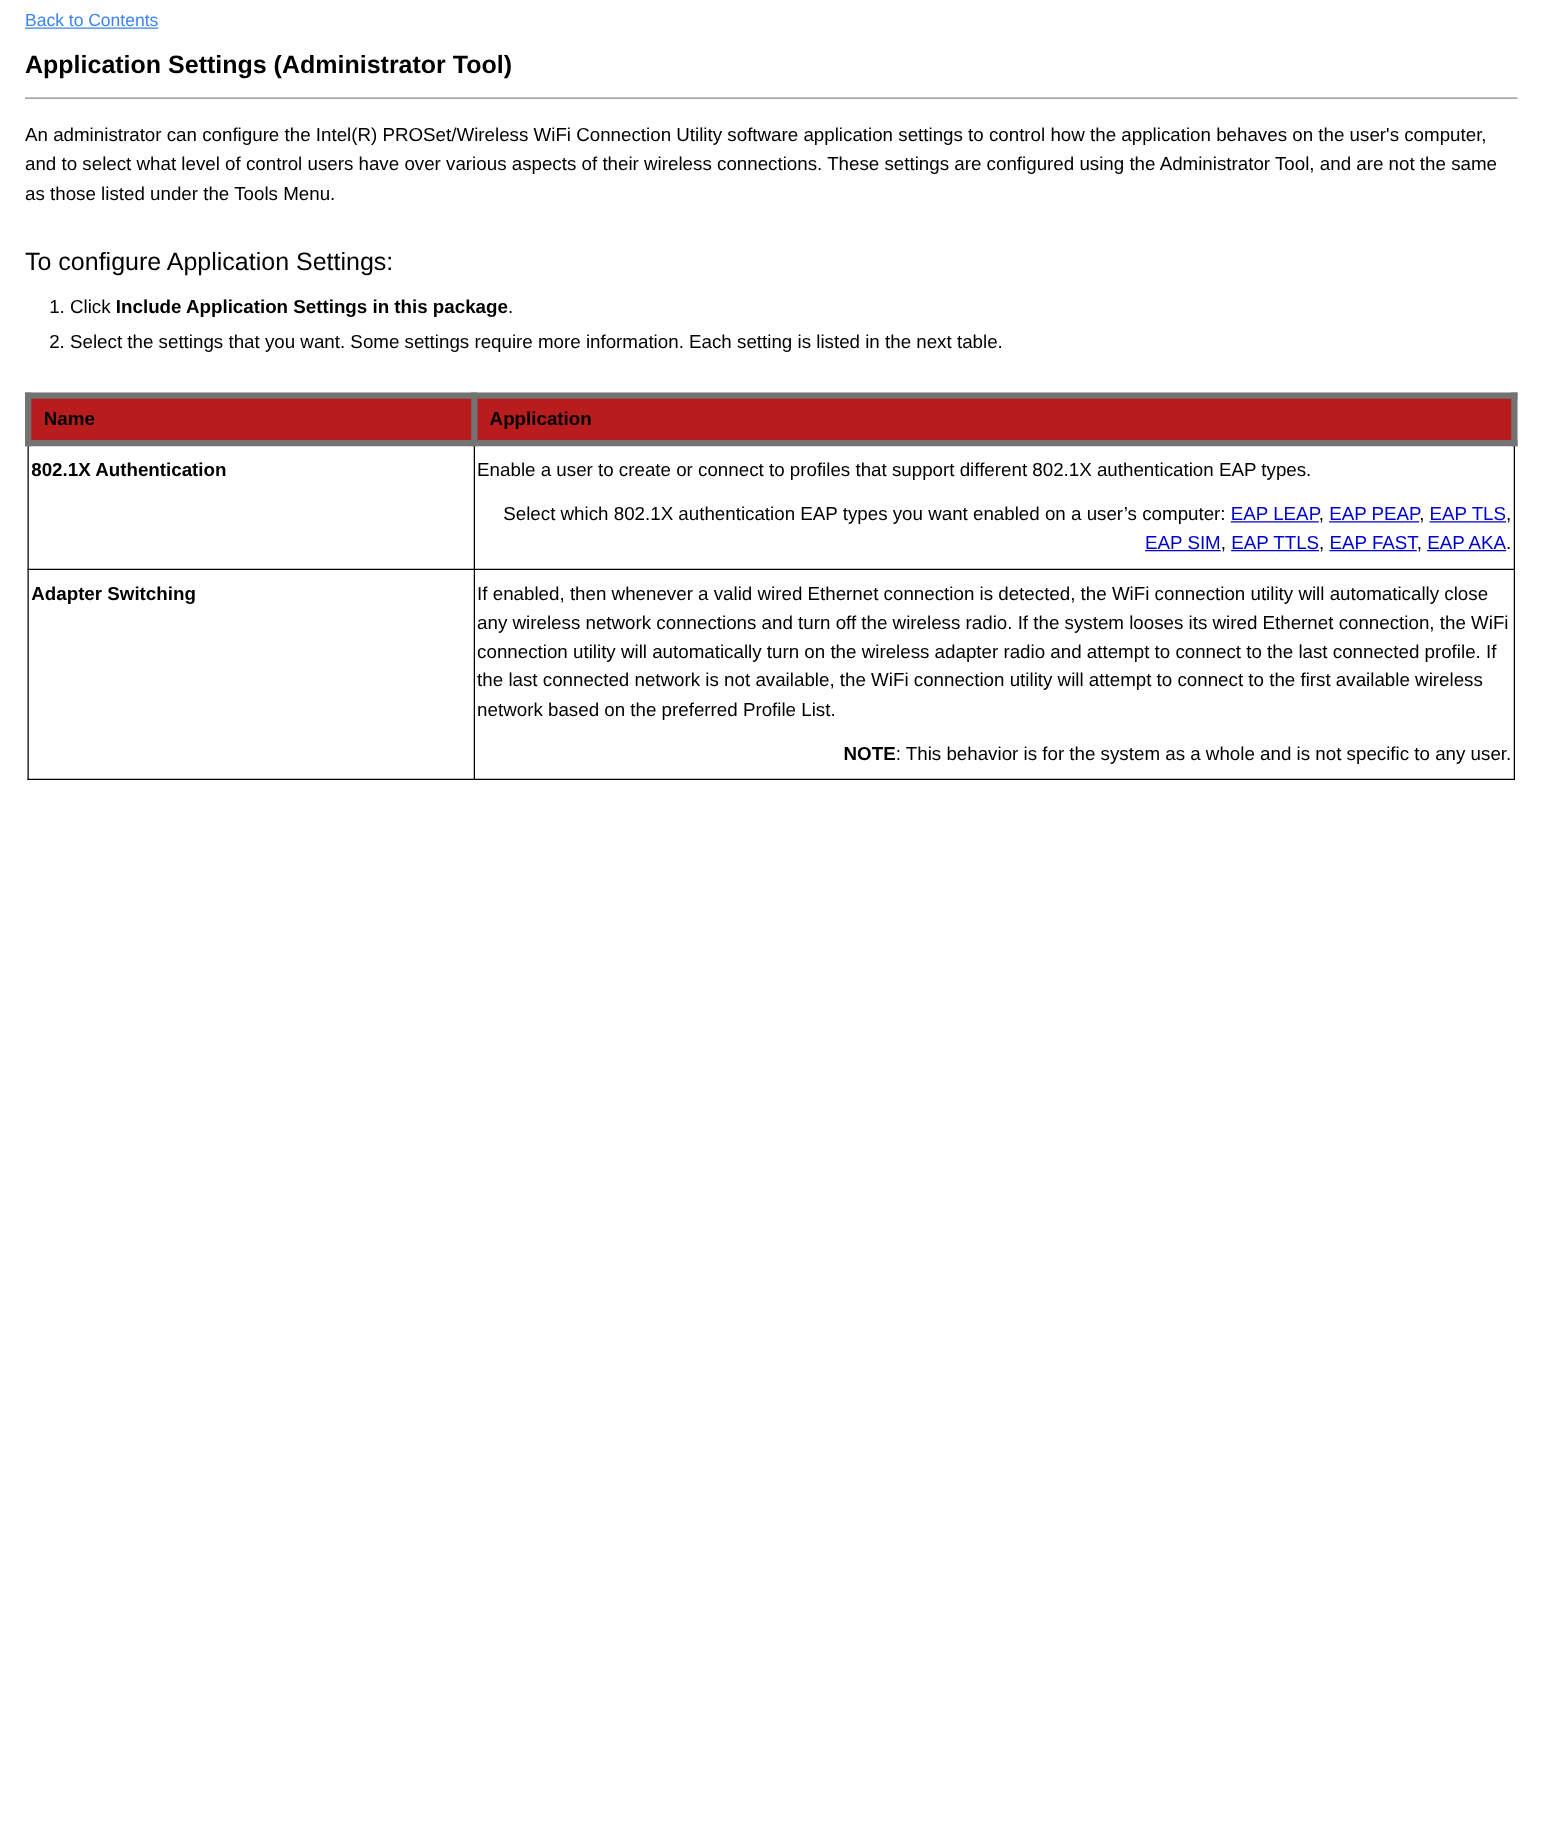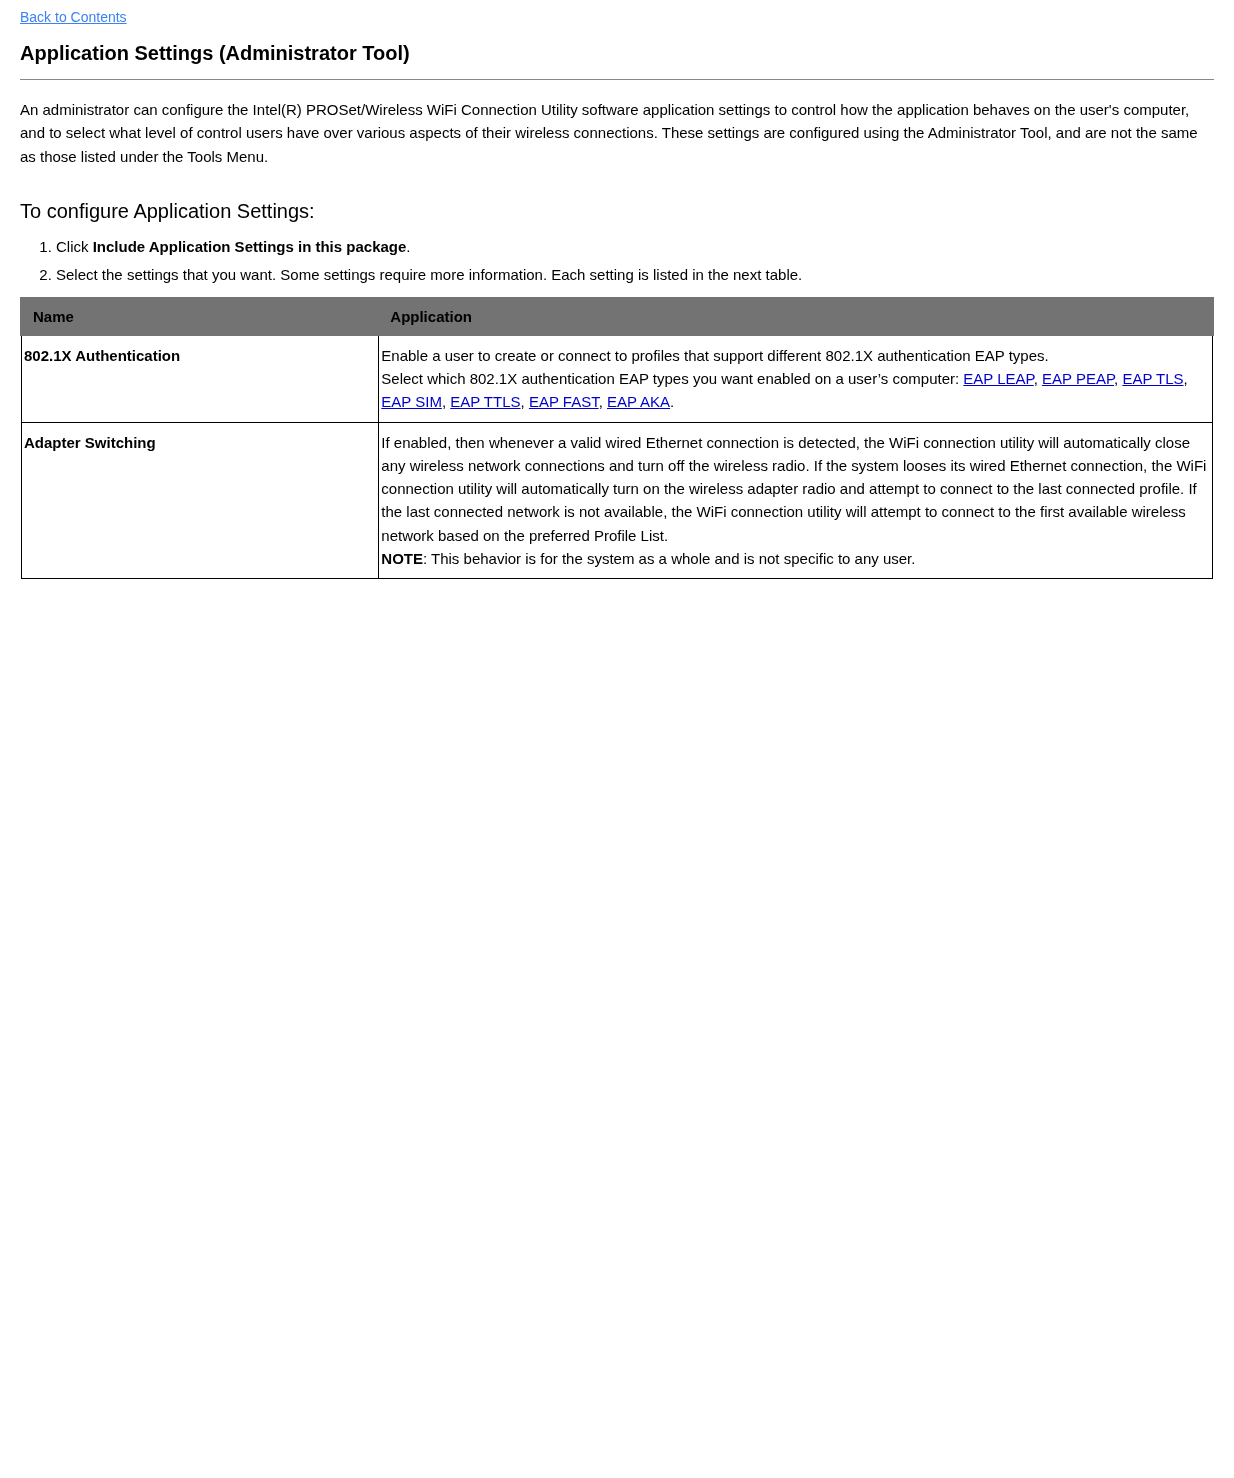--- a/index.html
+++ b/index.html
@@ -45,45 +45,45 @@
       margin-bottom: 32px;
     }
 
     .configure-text {
       font-size: 20px;
       margin-bottom: 12px;
     }
 
     .instructions-list {
       margin-left: 36px;
-      margin-bottom: 10px;
+      margin-bottom: 28px;
       font-size: 15px;
       line-height: 1.6;
     }
 
     .instructions-list li {
       margin-bottom: 4px;
     }
 
     .bold {
       font-weight: bold;
     }
 
     table {
       width: 100%;
       border-collapse: collapse;
       font-size: 15px;
     }
 
     table th {
-      background: #737373;
+      background: #b91c1c;
       font-weight: bold;
       text-align: left;
       padding: 8px 10px;
-      border: 3px solid #737373;
+      border: 5px solid #737373;
       vertical-align: top;
     }
 
     table td {
       padding: 8px 2px;
       border: 1px solid #000;
       vertical-align: top;
       line-height: 1.55;
     }
 
@@ -100,21 +100,22 @@
       color: #0000cc;
       text-decoration: underline;
       cursor: pointer;
     }
 
     .note-bold {
       font-weight: bold;
     }
 
     .para-gap {
-      margin-top: 0;
+      margin-top: 12px;
+      text-align: right;
     }
   </style>
 </head>
 <body>
 
 
 
 
 <a class="back-link" href="#">Back to Contents</a>
 

